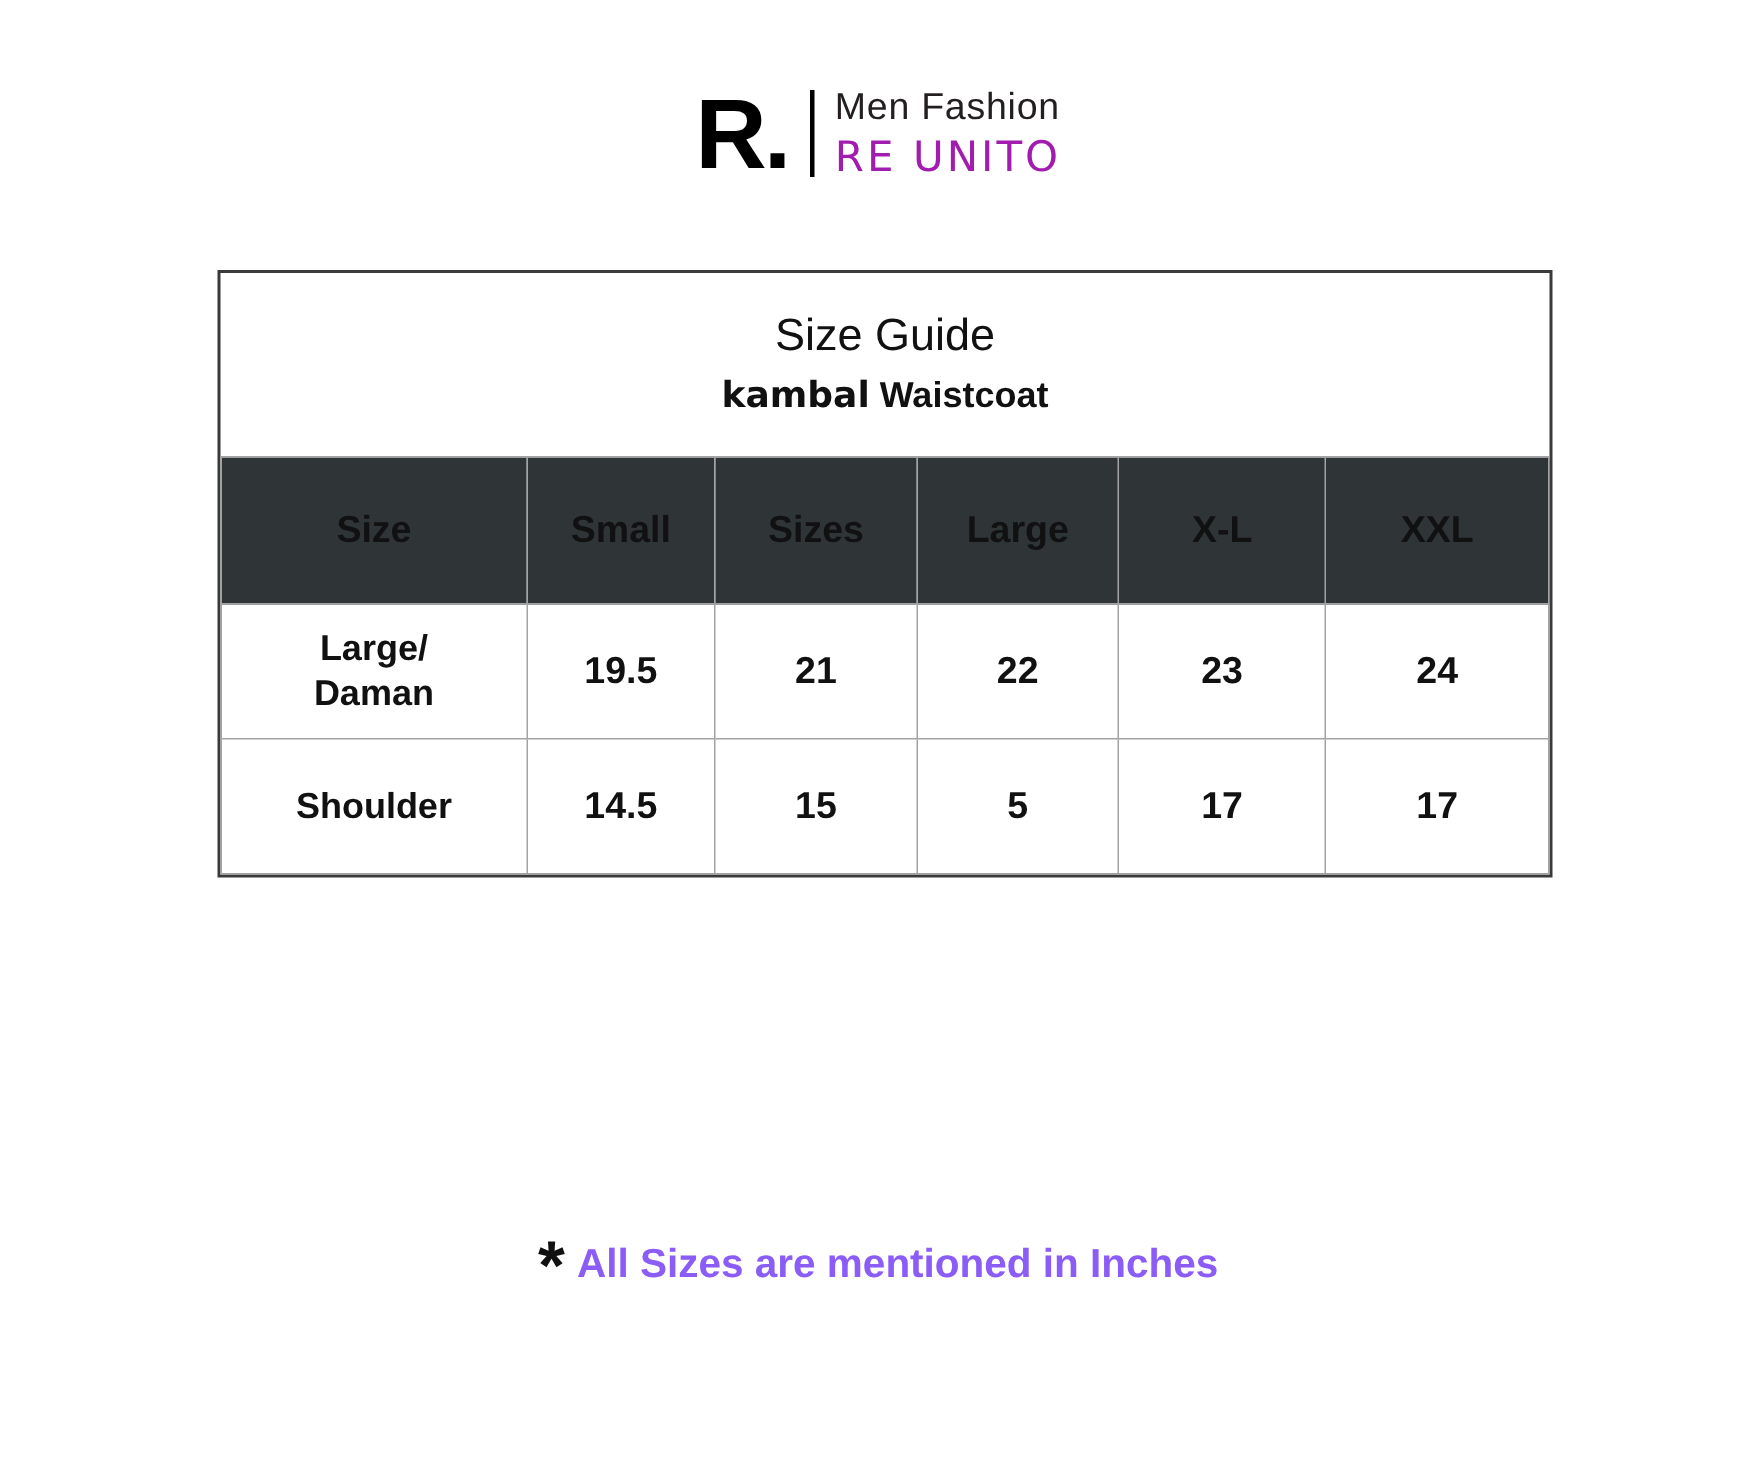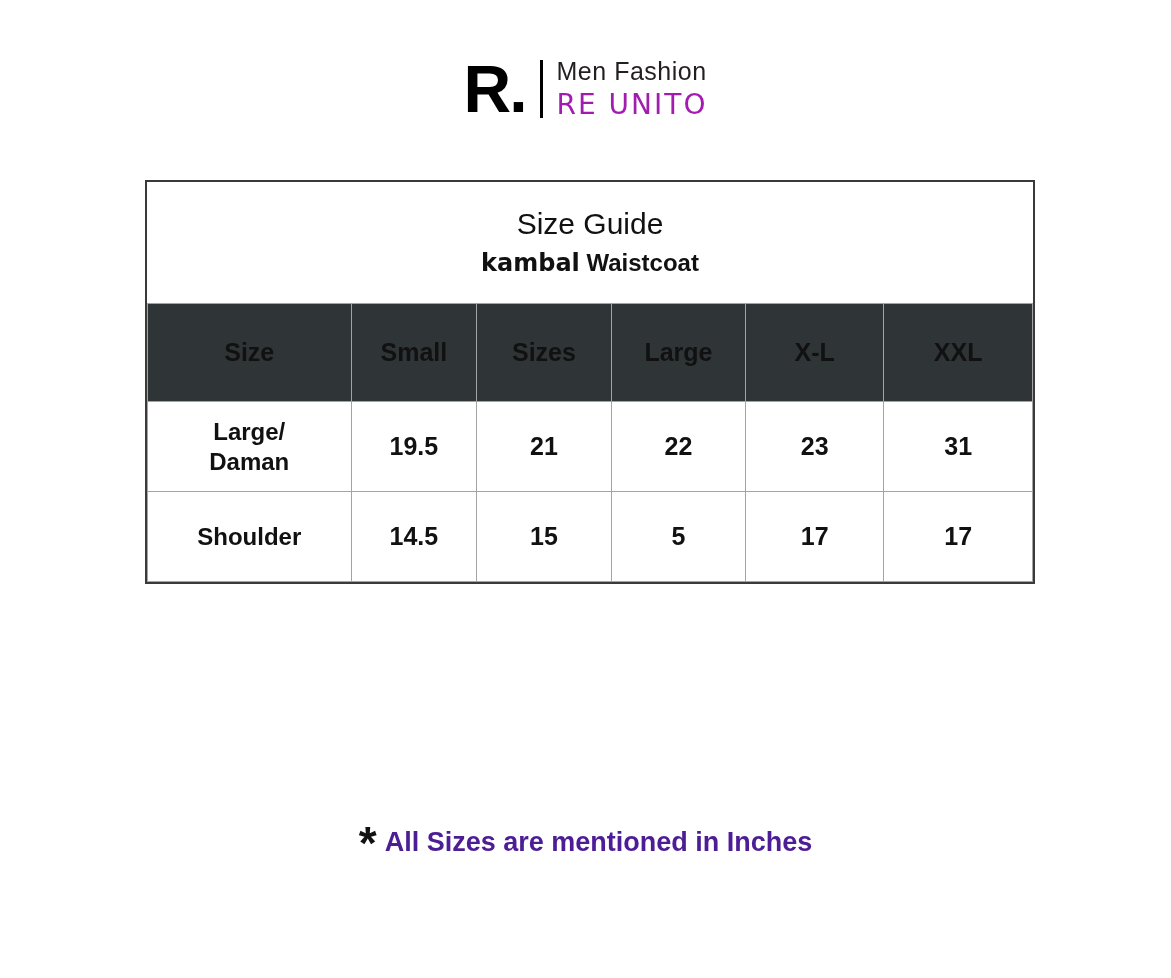--- a/index.html
+++ b/index.html
@@ -158,21 +158,21 @@
     color: #111111;
     line-height: 1;
     margin-right: 8px;
     position: relative;
     top: 8px;
     font-family: "Liberation Sans", sans-serif;
   }
   .footnote .note {
     font-size: 27px;
     font-weight: 700;
-    color: #4c1d95;
+    color: #8b5cf6;
     font-family: "Liberation Sans", sans-serif;
   }
 </style>
 </head>
 <body>
 
 <div class="page">
 
   <div class="brand">
     <div class="brand-inner">
@@ -211,21 +211,21 @@
           <th>XXL</th>
         </tr>
       </thead>
       <tbody>
         <tr>
           <td class="rowlabel"><span>Large/</span><br><span>Daman</span></td>
           <td>19.5</td>
           <td>21</td>
           <td>22</td>
           <td>23</td>
-          <td>31</td>
+          <td>24</td>
         </tr>
         <tr>
           <td class="rowlabel">Shoulder</td>
           <td>14.5</td>
           <td>15</td>
           <td>5</td>
           <td>17</td>
           <td>17</td>
         </tr>
       </tbody>

